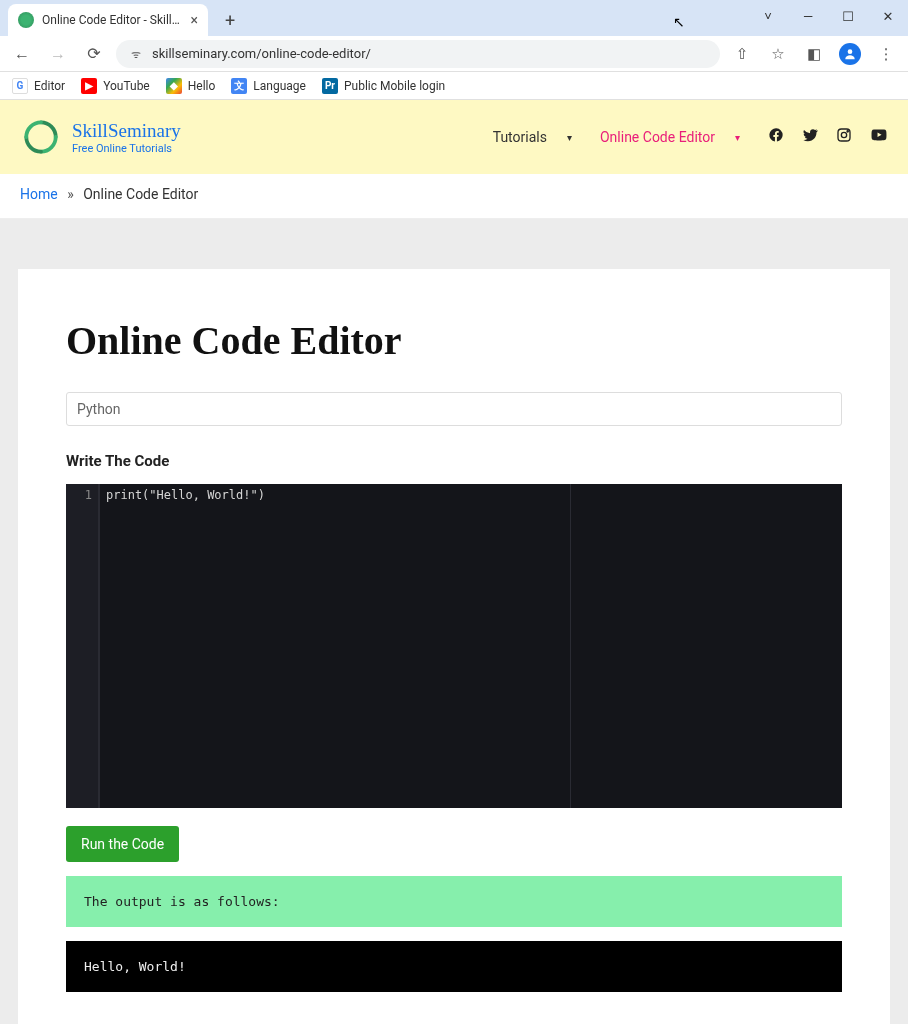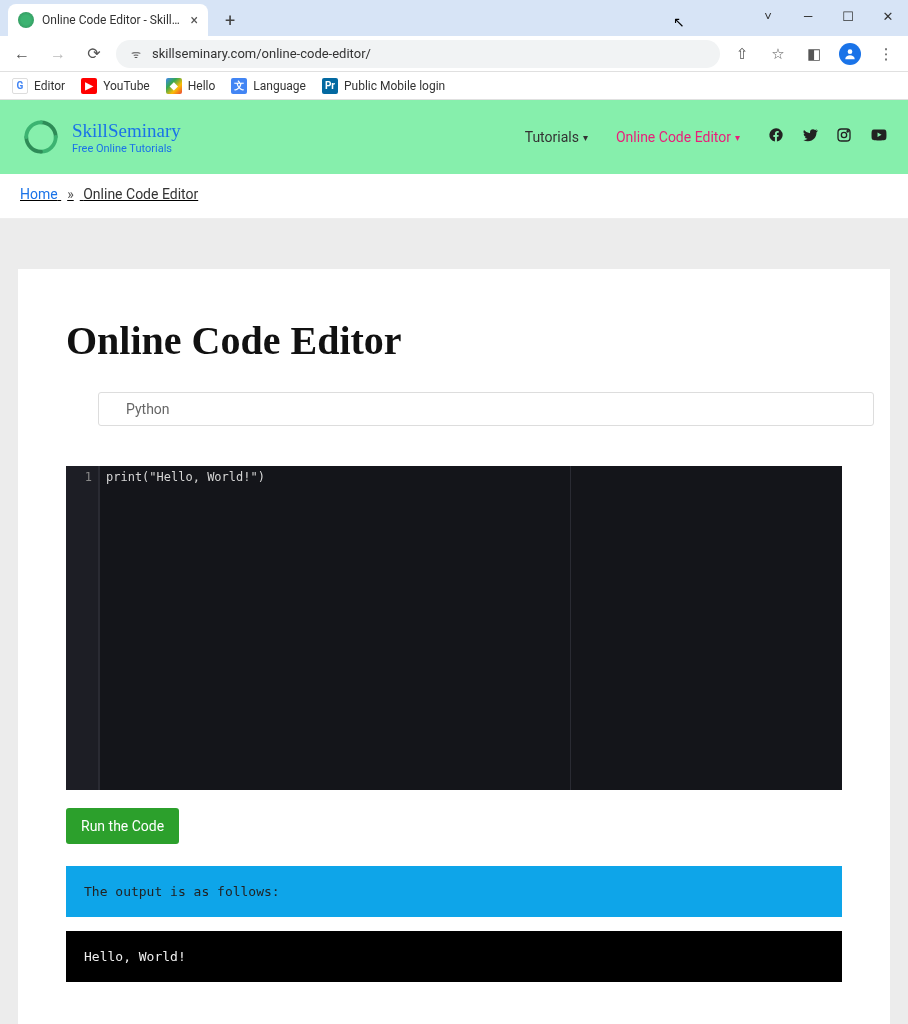--- a/index.html
+++ b/index.html
@@ -26,55 +26,55 @@
 .bookmarks { height: 28px; background: #fff; border-bottom: 1px solid #e0e0e0; display: flex; align-items: center; padding: 0 12px; gap: 16px; font-size: 12px; color: #333; }
 .bk { display: flex; align-items: center; gap: 6px; cursor: pointer; }
 .bk-icon { width: 16px; height: 16px; display: inline-flex; align-items: center; justify-content: center; border-radius: 2px; font-size: 10px; font-weight: bold; color: #fff; }
 
 
 .viewport { height: calc(1024px - 36px - 36px - 28px); overflow-y: scroll; background: #ececec; }
 .viewport::-webkit-scrollbar { width: 16px; }
 .viewport::-webkit-scrollbar-track { background: #f0f0f0; }
 .viewport::-webkit-scrollbar-thumb { background: #c2c2c2; border-radius: 8px; border: 3px solid #f0f0f0; }
 
-.site-header { background: #86efac; padding: 16px 20px; display: flex; align-items: center; justify-content: space-between; }
+.site-header { background: #fef9c3; padding: 16px 20px; display: flex; align-items: center; justify-content: space-between; }
 .logo-wrap { display: flex; align-items: center; gap: 10px; }
 .logo-swirl { width: 42px; height: 42px; position: relative; }
 .logo-swirl svg { width: 100%; height: 100%; }
 .logo-text { display: flex; flex-direction: column; }
 .logo-title { font-size: 19px; color: #1a73e8; font-weight: 500; font-family: Georgia, serif; }
 .logo-sub { font-size: 11px; color: #1a73e8; }
 .site-nav { display: flex; align-items: center; gap: 28px; font-size: 14px; }
-.navlink { color: #333; display: flex; align-items: center; gap: 4px; cursor: pointer; }
+.navlink { color: #333; display: flex; align-items: center; gap: 20px; cursor: pointer; }
 .navlink.active { color: #e91e7a; }
 .chev { font-size: 10px; }
 .social { display: flex; gap: 18px; color: #222; font-size: 16px; }
 .social-i { cursor: pointer; }
 
-.breadcrumb-bar { background: #fff; padding: 12px 20px 16px; font-size: 14px; border-bottom: 1px solid #eee; text-decoration: underline; }
+.breadcrumb-bar { background: #fff; padding: 12px 20px 16px; font-size: 14px; border-bottom: 1px solid #eee; }
 .breadcrumb-bar a { color: #1a73e8; text-decoration: none; }
 .breadcrumb-sep { margin: 0 6px; color: #555; }
 .breadcrumb-cur { color: #333; }
 
 .graywrap { background: #ececec; padding: 50px 18px 30px; }
 .content-card { background: #fff; padding: 48px 48px 40px; }
 .page-title { font-family: Georgia, 'Times New Roman', serif; font-size: 40px; font-weight: 800; color: #111; margin-bottom: 28px; }
 .field-label { font-size: 15px; font-weight: 700; color: #222; margin-bottom: 10px; }
-.lang-input { width: 100%; height: 34px; border: 1px solid #ddd; border-radius: 3px; padding: 0 27px; font-size: 14px; color: #666; margin-bottom: 26px; font-family: inherit; margin-left: 32px; }
+.lang-input { width: 100%; height: 34px; border: 1px solid #ddd; border-radius: 3px; padding: 0 10px; font-size: 14px; color: #666; margin-bottom: 26px; font-family: inherit; }
 
 .editor { background: #14151a; margin: 14px 0 18px; height: 324px; display: flex; font-family: Consolas, Monaco, monospace; font-size: 12px; }
 .gutter { width: 32px; background: #1d1e25; color: #888; text-align: right; padding: 4px 6px 0 0; }
 .margin-strip { width: 2px; background: #2a2b33; }
 .code-area { flex: 1; color: #d5d5d5; padding: 4px 6px 0; position: relative; }
 .code-line { white-space: pre; }
 .ruler { position: absolute; top: 0; bottom: 0; left: 470px; width: 1px; background: #2a2b33; }
 
 .run-btn { background: #2ca02c; color: #fff; border: none; padding: 10px 15px; font-size: 14px; border-radius: 3px; cursor: pointer; font-family: inherit; }
 
-.out-label { background: #0ea5e9; color: #222; padding: 18px 18px; margin-top: 22px; font-family: Consolas, Monaco, monospace; font-size: 13px; }
+.out-label { background: #86efac; color: #222; padding: 18px 18px; margin-top: 14px; font-family: Consolas, Monaco, monospace; font-size: 13px; }
 .out-box { background: #000; color: #eee; padding: 18px 18px; font-family: Consolas, Monaco, monospace; font-size: 13px; margin-top: 14px; margin-bottom: 20px; }
 
 .cursor-arrow { position: absolute; left: 673px; top: 14px; font-size: 14px; color: #000; pointer-events: none; z-index: 100; }
 </style>
 </head>
 <body>
 
 <div class="titlebar">
   <div class="tab">
     <div class="tab-favicon"></div>
@@ -187,20 +187,21 @@
     <span class="breadcrumb-sep">»</span>
     <span class="breadcrumb-cur">Online Code Editor</span>
   </div>
 
   <div class="graywrap">
     <div class="content-card">
       <h1 class="page-title">Online Code Editor</h1>
 
       <input class="lang-input" type="text" value="Python" style="">
 
+      <div class="field-label">Write The Code</div>
       <div class="editor">
         <div class="gutter">
           <div>1</div>
         </div>
         <div class="margin-strip"></div>
         <div class="code-area">
           <div class="ruler"></div>
           <div class="code-line">print("Hello, World!")</div>
         </div>
       </div>

